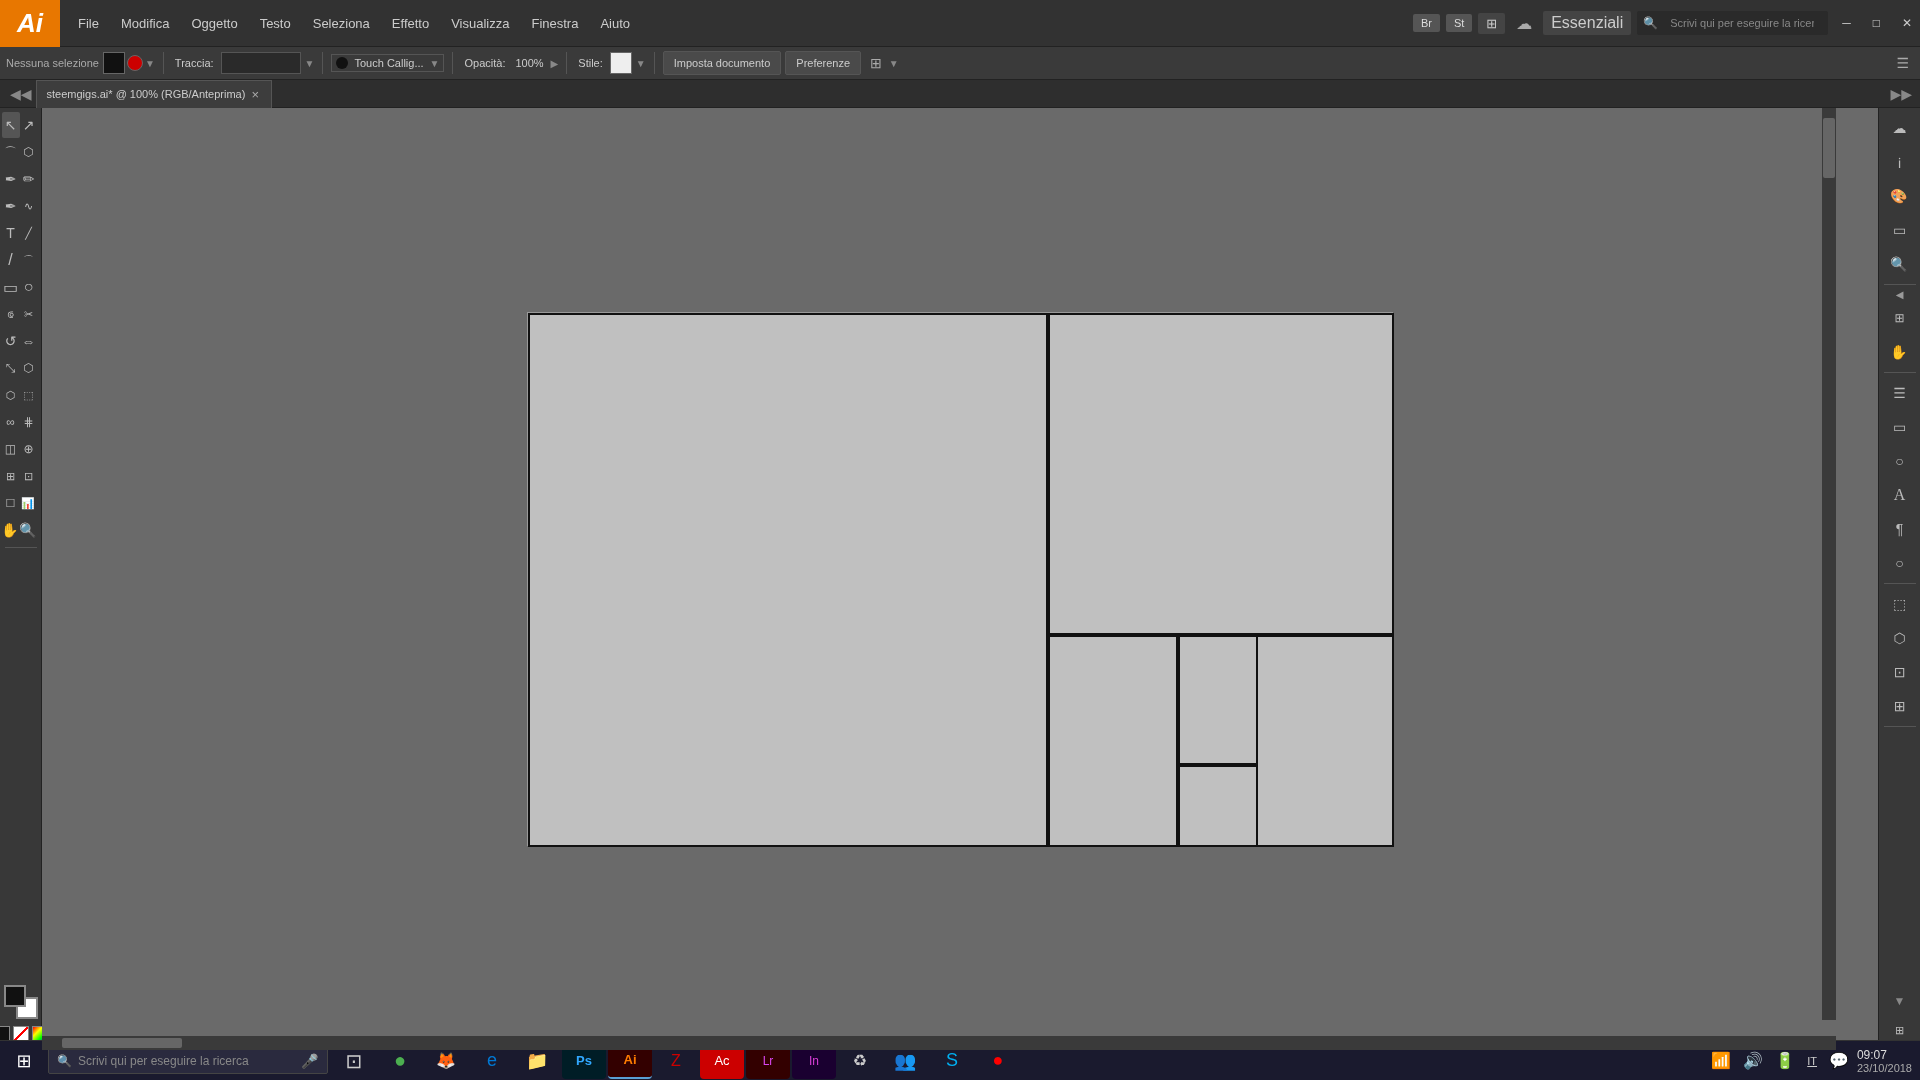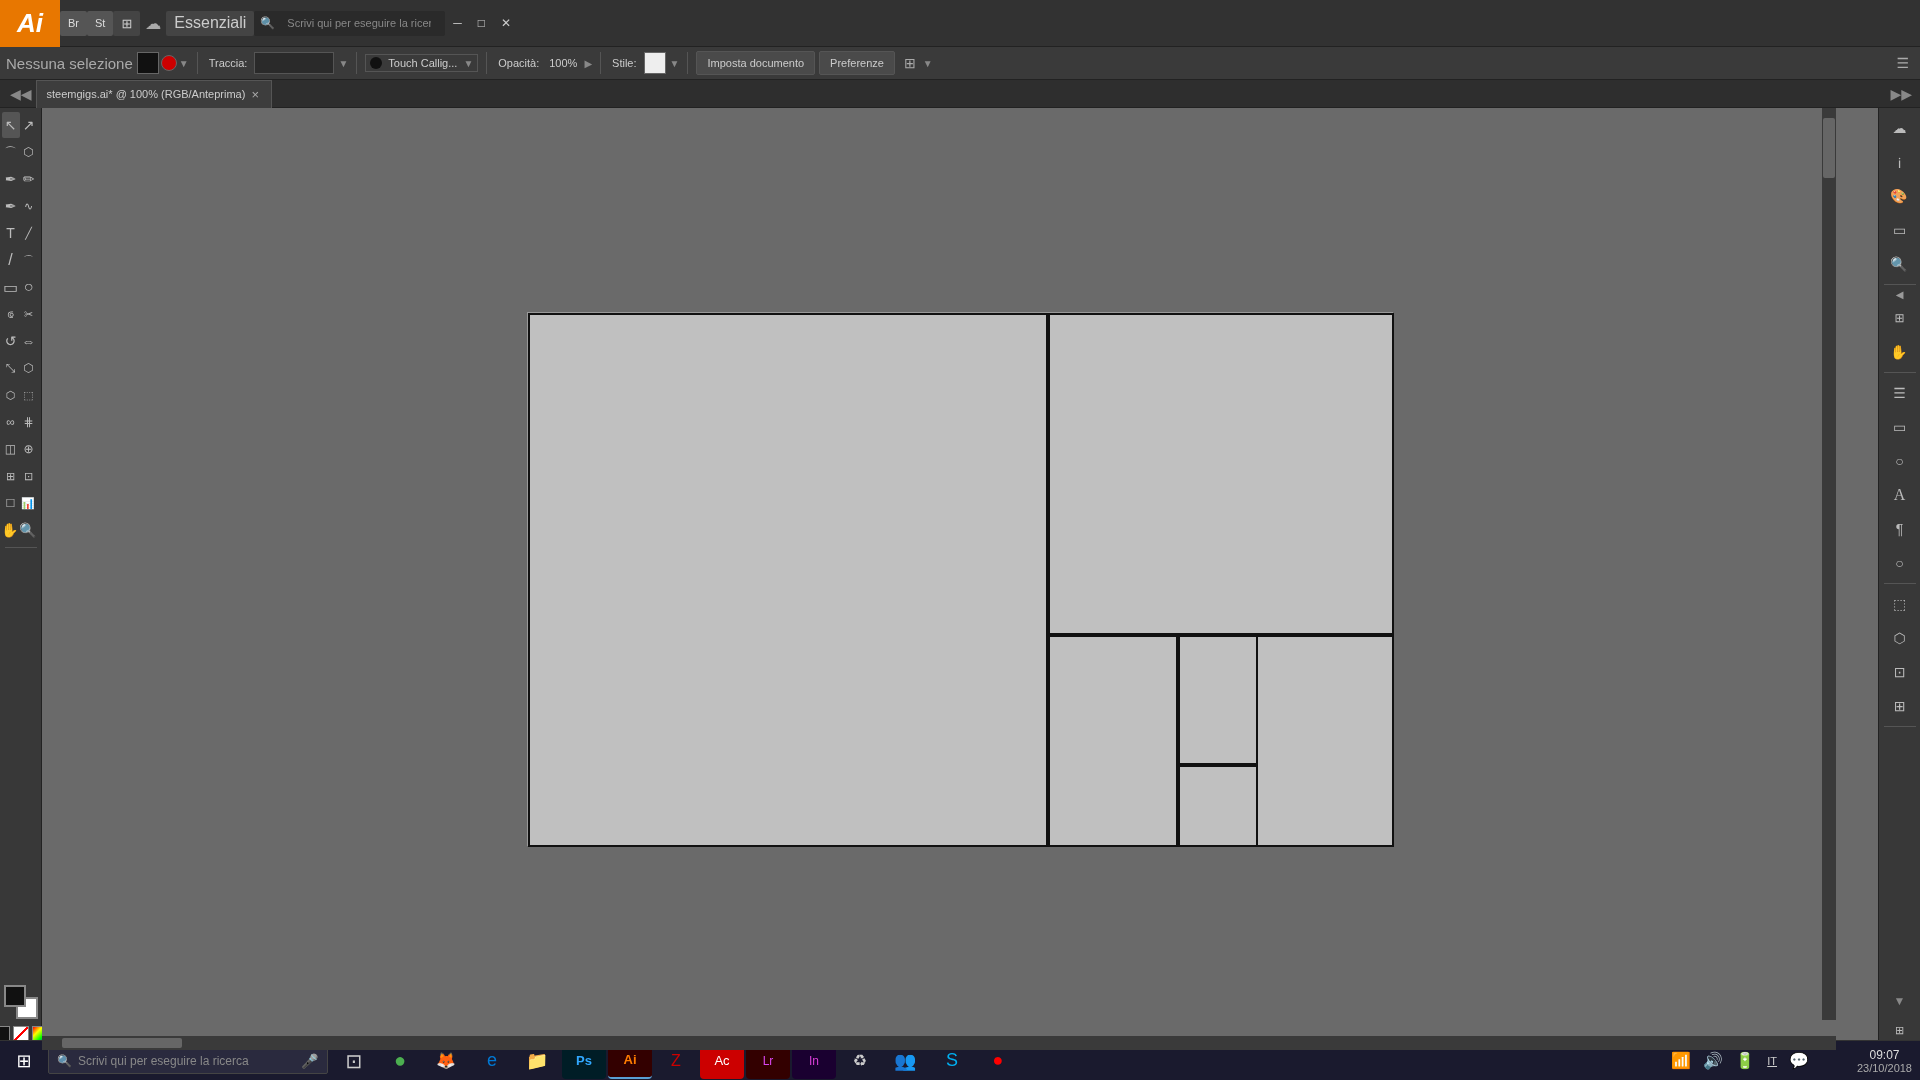--- a/index.html
+++ b/index.html
@@ -9,33 +9,33 @@
     #menu-bar {
       width: 100%; height: 47px; background: #323232; display: flex; align-items: center;
       border-bottom: 1px solid #222;
     }
     #app-logo {
       width: 60px; height: 47px; background: #e87700; display: flex; align-items: center; justify-content: center;
       font-size: 26px; font-weight: bold; color: #fff; font-style: italic; flex-shrink: 0;
     }
     #menu-items { display: flex; align-items: center; gap: 2px; padding: 0 8px; flex: 1; }
     .menu-item { padding: 4px 10px; color: #ccc; cursor: pointer; font-size: 13px; border-radius: 2px; }
-    #menu-right { display: flex; gap: 0; padding-right: 12px; }
+    #menu-right { display: flex; align-items: center; gap: 6px; padding-right: 0; }
     .menu-right-btn { background: #444; border: none; color: #ccc; padding: 3px 8px; border-radius: 2px; cursor: pointer; font-size: 16px; display: flex; align-items: center; gap: 3px; }
     .menu-icon-btn { background: none; border: none; color: #aaa; cursor: pointer; font-size: 14px; padding: 3px 5px; }
     #search-box { background: #555; border: none; border-radius: 2px; color: #bbb; padding: 4px 8px; width: 180px; font-size: 12px; }
     #search-box::placeholder { color: #888; }
     .win-btn { background: none; border: none; color: #ccc; cursor: pointer; font-size: 12px; padding: 2px 8px; }
 
     
     #toolbar-bar {
       width: 100%; height: 33px; background: #3a3a3a; display: flex; align-items: center;
       padding: 0 6px; gap: 4px; border-bottom: 1px solid #222;
     }
-    .toolbar-label { color: #aaa; font-size: 15px; white-space: nowrap; }
+    .toolbar-label { color: #aaa; font-size: 11px; white-space: nowrap; }
     .toolbar-swatch { width: 22px; height: 22px; background: #111; border: 1px solid #666; cursor: pointer; }
     .toolbar-divider { width: 1px; height: 22px; background: #555; margin: 0 4px; }
     .toolbar-input { background: #2a2a2a; border: 1px solid #555; color: #ccc; padding: 2px 4px; font-size: 11px; height: 22px; width: 60px; }
     .toolbar-text { color: #ccc; font-size: 11px; padding: 0 3px; }
     .toolbar-btn { background: #4a4a4a; border: 1px solid #555; color: #ccc; padding: 2px 10px; font-size: 11px; cursor: pointer; height: 24px; border-radius: 2px; }
 
     
     #tab-bar {
       width: 100%; height: 28px; background: #2e2e2e; display: flex; align-items: center;
       padding-left: 10px; border-bottom: 1px solid #222;
@@ -111,29 +111,40 @@
       position: fixed; bottom: 0; width: 1920px; height: 40px; background: #1a1a2e;
       display: flex; align-items: center; border-top: 1px solid #333;
     }
     #start-btn { width: 48px; height: 40px; background: #1a1a2e; border: none; color: #fff; font-size: 18px; cursor: pointer; display: flex; align-items: center; justify-content: center; }
     #search-taskbar { background: #2a2a3e; border: 1px solid #444; border-radius: 2px; color: #aaa; padding: 4px 8px; width: 280px; font-size: 12px; display: flex; align-items: center; gap: 6px; cursor: pointer; }
     #taskbar-apps { display: flex; align-items: center; flex: 1; padding: 0 4px; gap: 2px; }
     .taskbar-app { width: 44px; height: 36px; display: flex; align-items: center; justify-content: center; cursor: pointer; border-radius: 3px; font-size: 20px; }
     .taskbar-app.active { background: #2a2a4a; border-bottom: 2px solid #5a9fd4; }
     #taskbar-right { display: flex; align-items: center; gap: 4px; padding-right: 8px; color: #ccc; font-size: 11px; }
     .taskbar-icon { font-size: 16px; cursor: pointer; padding: 2px 4px; }
-    #clock { text-align: center; margin-left: 40px; }
+    #clock { text-align: left; }
     #time { font-size: 12px; color: #ddd; }
     #date { font-size: 11px; color: #aaa; }
   </style>
 </head>
 <body>
 
 <div id="menu-bar">
   <div id="app-logo">Ai</div>
+  <div id="menu-items">
+    <span class="menu-item">File</span>
+    <span class="menu-item">Modifica</span>
+    <span class="menu-item">Oggetto</span>
+    <span class="menu-item">Testo</span>
+    <span class="menu-item">Seleziona</span>
+    <span class="menu-item">Effetto</span>
+    <span class="menu-item">Visualizza</span>
+    <span class="menu-item">Finestra</span>
+    <span class="menu-item">Aiuto</span>
+  </div>
   <div id="menu-right">
 
     <button class="menu-right-btn" style="background:#555;color:#ddd;font-size:11px;">Br</button>
     <button class="menu-right-btn" style="background:#555;color:#ddd;font-size:11px;">St</button>
     <button class="menu-right-btn" style="font-size:13px;">⊞</button>
     <button class="menu-icon-btn" style="font-size:16px;">☁</button>
     <button class="menu-right-btn">Essenziali</button>
     <div style="display:flex;align-items:center;background:#2a2a2a;border-radius:2px;padding:2px 6px;gap:4px;">
       <span style="color:#888;font-size:12px;">🔍</span>
       <input id="search-box" type="text" style="background: none; border: none; color: rgb(187, 187, 187); width: 160px; font-size: 11px; outline: none;" placeholder="Scrivi qui per eseguire la ricerca">

